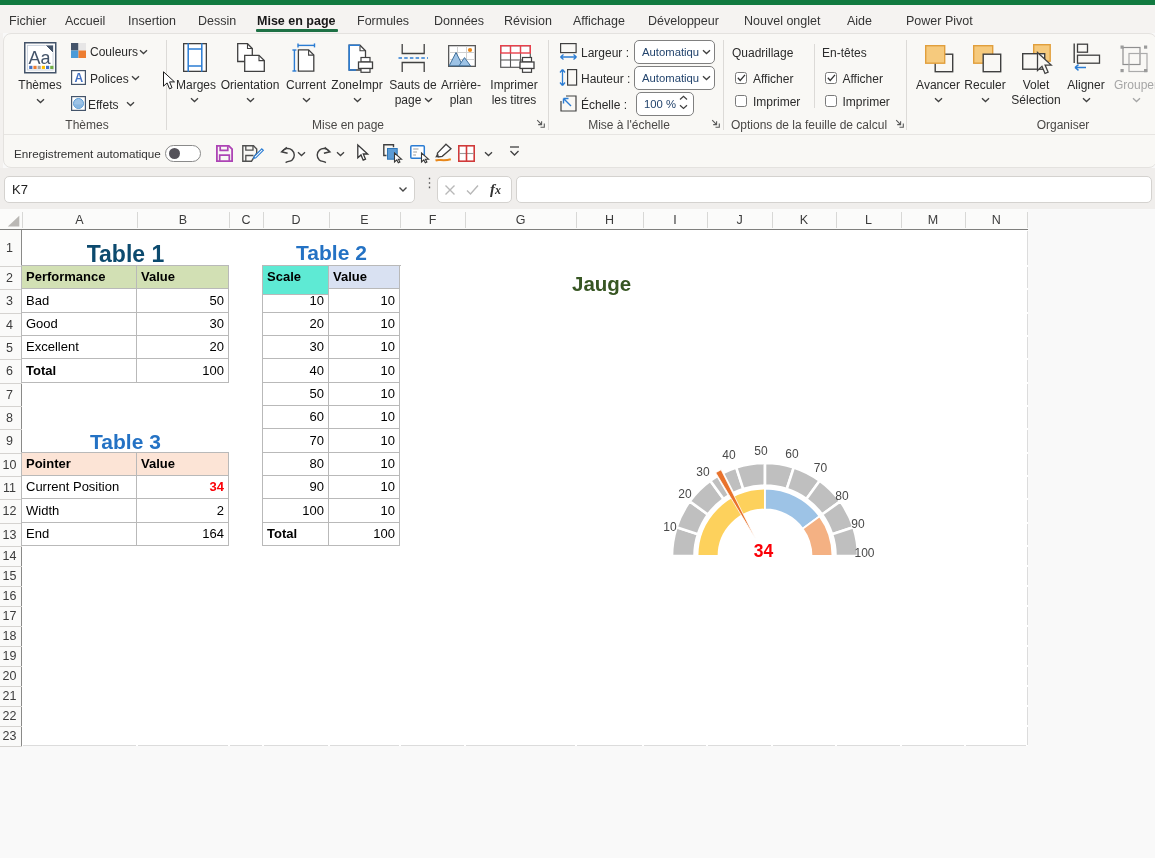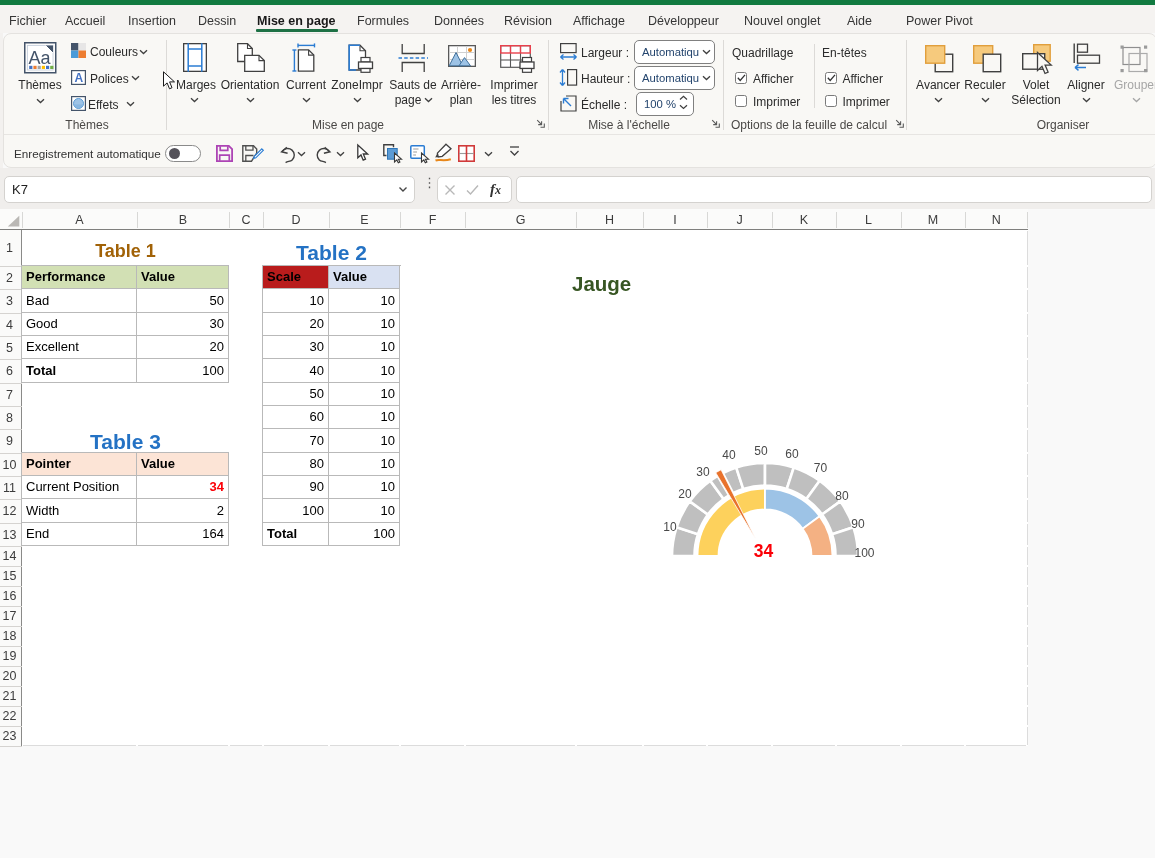--- a/index.html
+++ b/index.html
@@ -488,38 +488,38 @@
 <div class="abs" style="left:0;top:665.8px;width:22px;height:1px;background:#d5d3d0;"></div>
 <div class="abs" style="left:0;top:668.8px;width:19px;text-align:center;font-size:12.5px;color:#3c3c3c;">20</div>
 <div class="abs" style="left:0;top:685.9px;width:22px;height:1px;background:#d5d3d0;"></div>
 <div class="abs" style="left:0;top:688.9px;width:19px;text-align:center;font-size:12.5px;color:#3c3c3c;">21</div>
 <div class="abs" style="left:0;top:705.9px;width:22px;height:1px;background:#d5d3d0;"></div>
 <div class="abs" style="left:0;top:708.9px;width:19px;text-align:center;font-size:12.5px;color:#3c3c3c;">22</div>
 <div class="abs" style="left:0;top:726.0px;width:22px;height:1px;background:#d5d3d0;"></div>
 <div class="abs" style="left:0;top:729.0px;width:19px;text-align:center;font-size:12.5px;color:#3c3c3c;">23</div>
 <div class="abs" style="left:0;top:746.0px;width:22px;height:1px;background:#d5d3d0;"></div>
 
-<div class="abs" style="left:22px;top:241px;width:207px;text-align:center;font-size:18px;font-weight:bold;color:#a16207;">Table 1</div>
+<div class="abs" style="left:22px;top:241px;width:207px;text-align:center;font-size:23px;font-weight:bold;color:#0c4a6e;">Table 1</div>
 <div class="abs" style="left:263px;top:241px;width:137px;text-align:center;font-size:21px;font-weight:bold;color:#2472c4;">Table 2</div>
 <div class="abs" style="left:22px;top:430px;width:207px;text-align:center;font-size:21px;font-weight:bold;color:#2472c4;">Table 3</div>
 <div class="abs" style="left:21px;top:265px;width:1px;height:118px;background:#b9b9b9;"></div>
 <div class="abs" style="left:21px;top:265px;width:208px;height:1px;background:#b9b9b9;"></div>
 <div class="tcell hdr" style="left:22px;top:266px;width:115px;height:23px;line-height:22px;background:#d2e0b4;">Performance</div>
 <div class="tcell hdr" style="left:137px;top:266px;width:92px;height:23px;line-height:22px;background:#d2e0b4;">Value</div>
 <div class="tcell " style="left:22px;top:289px;width:115px;height:24px;line-height:23px;">Bad</div>
 <div class="tcell num" style="left:137px;top:289px;width:92px;height:24px;line-height:23px;">50</div>
 <div class="tcell " style="left:22px;top:313px;width:115px;height:23px;line-height:22px;">Good</div>
 <div class="tcell num" style="left:137px;top:313px;width:92px;height:23px;line-height:22px;">30</div>
 <div class="tcell " style="left:22px;top:336px;width:115px;height:23px;line-height:22px;">Excellent</div>
 <div class="tcell num" style="left:137px;top:336px;width:92px;height:23px;line-height:22px;">20</div>
 <div class="tcell hdr" style="left:22px;top:359px;width:115px;height:24px;line-height:23px;">Total</div>
 <div class="tcell num" style="left:137px;top:359px;width:92px;height:24px;line-height:23px;">100</div>
 <div class="abs" style="left:262px;top:265px;width:1px;height:281px;background:#b9b9b9;"></div>
 <div class="abs" style="left:262px;top:265px;width:139px;height:1px;background:#b9b9b9;"></div>
-<div class="tcell hdr" style="left:263px;top:266px;width:66px;height:23px;line-height:22px;background:#b91c1c;">Scale</div>
+<div class="tcell hdr" style="left:263px;top:266px;width:66px;height:29px;line-height:22px;background:#5eead4;">Scale</div>
 <div class="tcell hdr" style="left:329px;top:266px;width:71px;height:23px;line-height:22px;background:#d9e1f2;">Value</div>
 <div class="tcell num" style="left:263px;top:289px;width:66px;height:24px;line-height:23px;">10</div>
 <div class="tcell num" style="left:329px;top:289px;width:71px;height:24px;line-height:23px;">10</div>
 <div class="tcell num" style="left:263px;top:313px;width:66px;height:23px;line-height:22px;">20</div>
 <div class="tcell num" style="left:329px;top:313px;width:71px;height:23px;line-height:22px;">10</div>
 <div class="tcell num" style="left:263px;top:336px;width:66px;height:23px;line-height:22px;">30</div>
 <div class="tcell num" style="left:329px;top:336px;width:71px;height:23px;line-height:22px;">10</div>
 <div class="tcell num" style="left:263px;top:359px;width:66px;height:24px;line-height:23px;">40</div>
 <div class="tcell num" style="left:329px;top:359px;width:71px;height:24px;line-height:23px;">10</div>
 <div class="tcell num" style="left:263px;top:383px;width:66px;height:23px;line-height:22px;">50</div>

